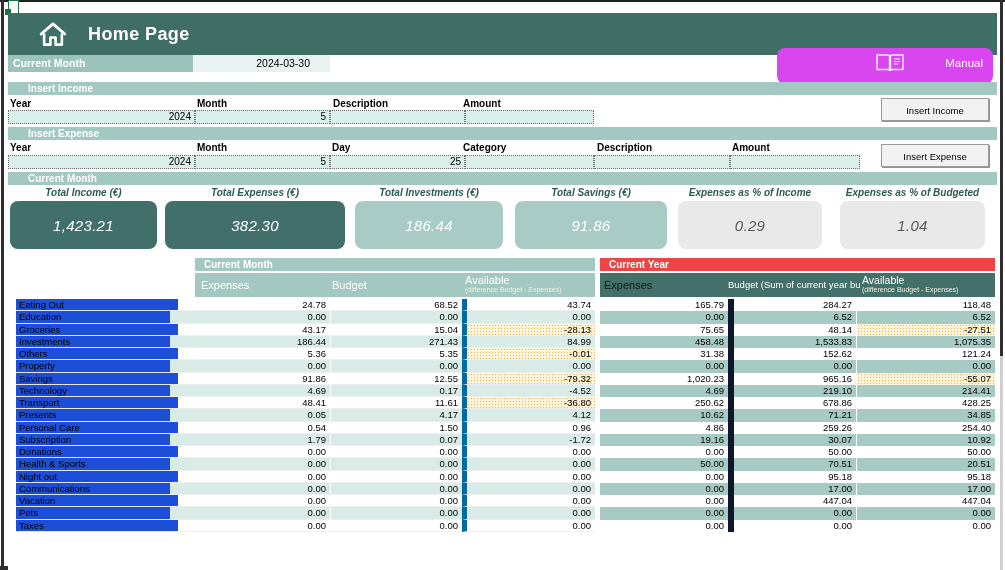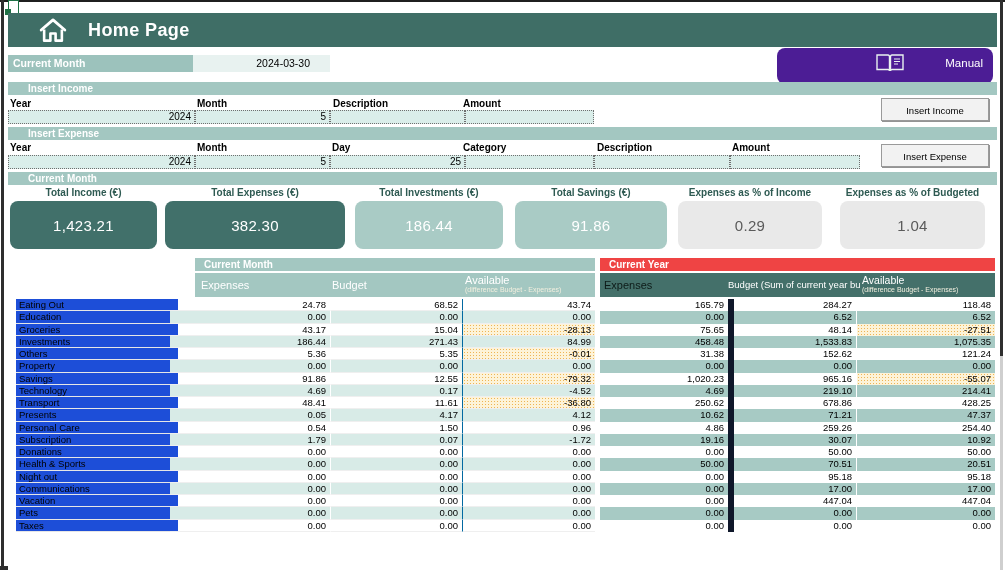--- a/index.html
+++ b/index.html
@@ -8,51 +8,51 @@
   
   .b-top{position:absolute;left:0;top:0;width:1005px;height:2px;background:#1f1f1f;}
   .b-left{position:absolute;left:1px;top:0;width:3px;height:570px;background:#2e2e2e;}
   .b-right-dark{position:absolute;left:1000px;top:0;width:3px;height:356px;background:#2e2e2e;}
   .b-right-light{position:absolute;left:1000px;top:356px;width:3px;height:214px;background:#cfcfcf;}
   .b-corner{position:absolute;left:0;top:566px;width:8px;height:4px;background:#2e2e2e;}
   .sel-box{position:absolute;left:8px;top:0;width:9px;height:12px;background:#fff;border:1px solid #1e7145;}
   .sel-sq{position:absolute;left:5px;top:9px;width:6px;height:6px;background:#1e7145;}
 
   
-  .titlebar{position:absolute;left:8px;top:13px;width:989px;height:34px;background:#3f6e66;
+  .titlebar{position:absolute;left:8px;top:13px;width:989px;height:42px;background:#3f6e66;
             display:flex;align-items:center;}
   .titlebar .home{margin-left:30px;width:30px;height:26px;}
   .titlebar .title{margin-left:20px;color:#fff;font-size:18px;font-weight:bold;letter-spacing:.4px;}
 
   
   .cm-label{position:absolute;left:8px;top:55px;width:185px;height:17px;background:#9cc2bc;
             color:#fff;font-size:10.5px;font-weight:bold;line-height:17px;padding-left:5px;box-sizing:border-box;}
   .cm-date{position:absolute;left:193px;top:55px;width:137px;height:17px;background:#e8f2f0;
            font-size:10.5px;line-height:17px;text-align:right;padding-right:20px;box-sizing:border-box;}
 
   
-  .manual{position:absolute;left:777px;top:48px;width:216px;height:36px;background:#4c1d95;border-radius:8px;}
+  .manual{position:absolute;left:777px;top:48px;width:216px;height:36px;background:#d946ef;border-radius:8px;}
   .manual svg{position:absolute;left:96px;top:4px;}
   .manual .mlabel{position:absolute;right:10px;top:0;height:30px;line-height:30px;color:#fff;font-size:11.5px;}
 
   
   .secbar{position:absolute;left:8px;width:989px;height:13px;background:#a3c7c1;color:#fff;
           font-size:10px;font-weight:bold;line-height:13px;padding-left:20px;box-sizing:border-box;}
 
   .flabel{position:absolute;font-size:10px;font-weight:bold;height:13px;line-height:13px;}
 
   .din{position:absolute;height:14px;background:#daeeea;border:1px dotted #6f6f6f;box-sizing:border-box;
        font-size:10px;line-height:12px;text-align:right;padding-right:3px;}
 
   .winbtn{position:absolute;width:108px;height:23px;background:#f2f2f2;border:1px solid #9a9a9a;
           box-shadow:1px 1px 0 rgba(60,60,60,.55);font-size:9.5px;text-align:center;line-height:21px;
           box-sizing:border-box;cursor:pointer;}
 
   
-  .cardwrap{position:absolute;top:186px;}
+  .cardwrap{position:absolute;top:186px;font-style:italic;}
   .cardlabel{text-align:center;font-size:10px;font-weight:bold;color:#2e5a52;height:13px;line-height:13px;}
   .cardbox{margin-top:2px;height:48px;border-radius:8px;display:flex;align-items:center;justify-content:center;
            font-size:15px;letter-spacing:.3px;}
   .card-dark{background:#41706a;color:#fff;}
   .card-teal{background:#a9cbc5;color:#fff;}
   .card-gray{background:#e9e9e9;color:#5a5a5a;}
 
   
   .tbar{position:absolute;top:258px;height:13px;color:#fff;font-size:10px;font-weight:bold;line-height:13px;
         padding-left:9px;box-sizing:border-box;}
@@ -69,21 +69,21 @@
 
   
   #rows{position:absolute;left:8px;top:299px;width:987px;}
   .trow{position:relative;height:12.26px;}
   .cell{position:absolute;top:0;height:100%;font-size:9.5px;line-height:12.4px;box-sizing:border-box;
         white-space:nowrap;}
   .c-label{left:8px;width:162px;padding-left:3px;background:#1d4ed8;border-bottom:1px solid #e6e6e6;}
   .c-fill {left:162px;width:25px;border-bottom:1px solid #efefef;}
   .c-mexp{left:187px;width:135px;border-bottom:1px solid #efefef;}
   .c-mbud{left:322px;width:132px;border-left:1px solid #fff;border-bottom:1px solid #efefef;}
-  .c-mavl{left:454px;width:133px;border-left:1px solid #0369a1;border-bottom:1px solid #efefef;}
+  .c-mavl{left:454px;width:133px;border-left:5px solid #0369a1;border-bottom:1px solid #efefef;}
   .c-yexp{left:592px;width:128px;}
   .c-ybud{left:720px;width:128px;border-left:6px solid #0f172a;}
   .c-yavl{left:848px;width:139px;border-left:1px solid #fff;}
   .num{text-align:right;padding-right:4px;}
   .alt .c-fill,.alt .c-mexp,.alt .c-mbud,.alt .c-mavl{background:#d8ebe7;}
   .alt .c-yexp,.alt .c-ybud,.alt .c-yavl{background:#a7cac4;}
   .neg{background-color:#fdf3d8;background-image:radial-gradient(#eeb554 27%, rgba(0,0,0,0) 28%);
        background-size:3px 3px;}
 </style>
 </head>
@@ -280,21 +280,21 @@
         <div class="cell c-yavl num">428.25</div>
       </div>
       <div class="trow alt">
         <div class="cell c-label">Presents</div>
         <div class="cell c-fill"></div>
         <div class="cell c-mexp num">0.05</div>
         <div class="cell c-mbud num">4.17</div>
         <div class="cell c-mavl num">4.12</div>
         <div class="cell c-yexp num">10.62</div>
         <div class="cell c-ybud num">71.21</div>
-        <div class="cell c-yavl num">47.37</div>
+        <div class="cell c-yavl num">34.85</div>
       </div>
       <div class="trow">
         <div class="cell c-label">Personal Care</div>
         <div class="cell c-fill"></div>
         <div class="cell c-mexp num">0.54</div>
         <div class="cell c-mbud num">1.50</div>
         <div class="cell c-mavl num">0.96</div>
         <div class="cell c-yexp num">4.86</div>
         <div class="cell c-ybud num">259.26</div>
         <div class="cell c-yavl num">254.40</div>

